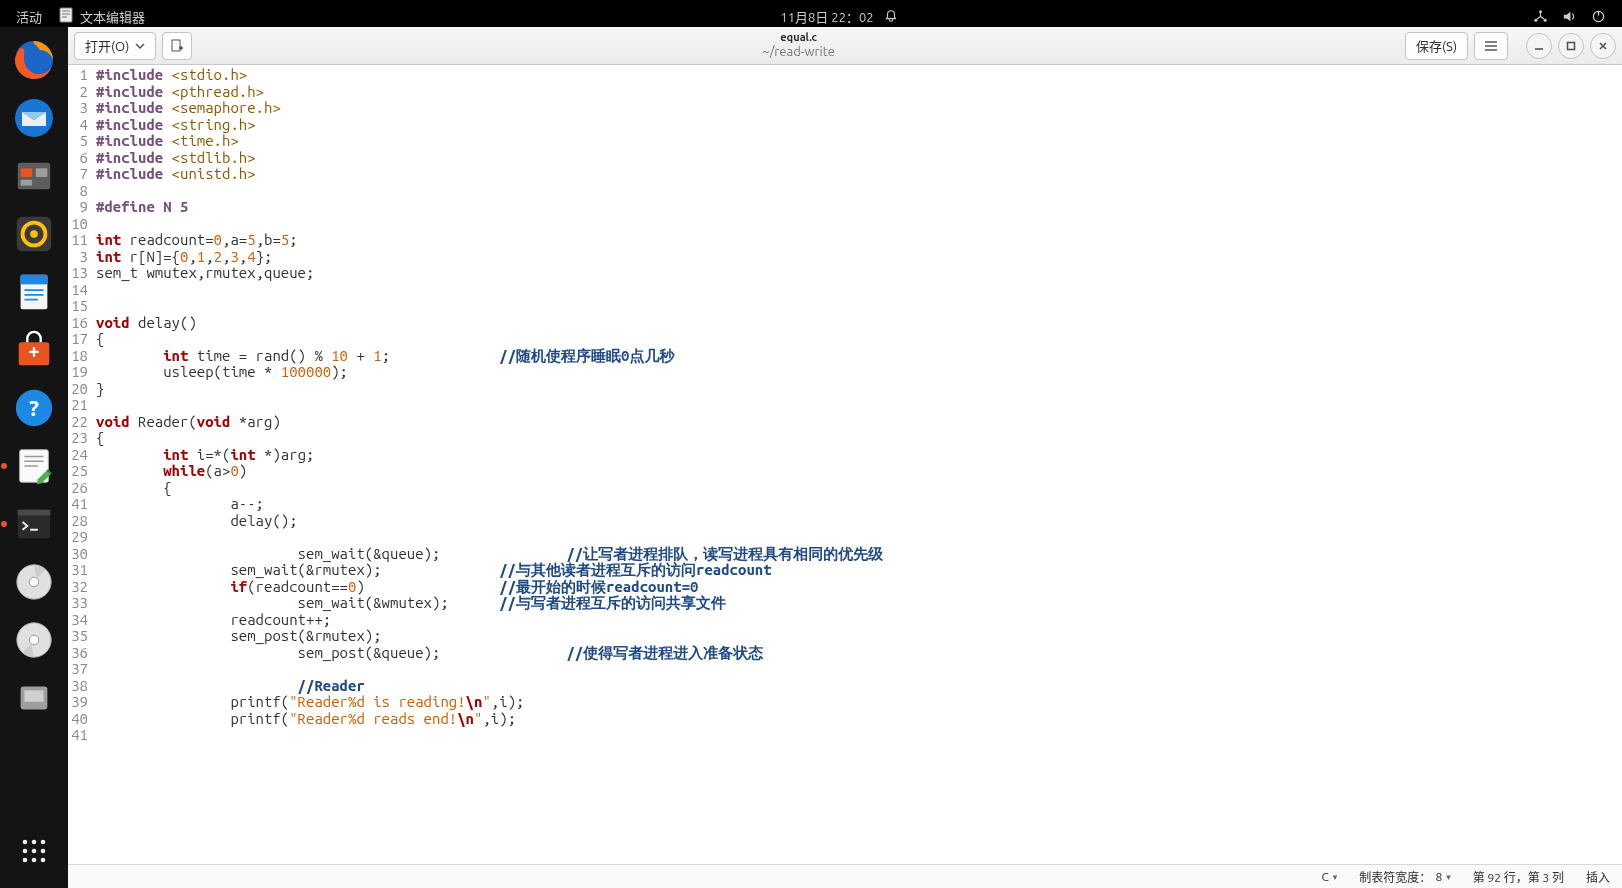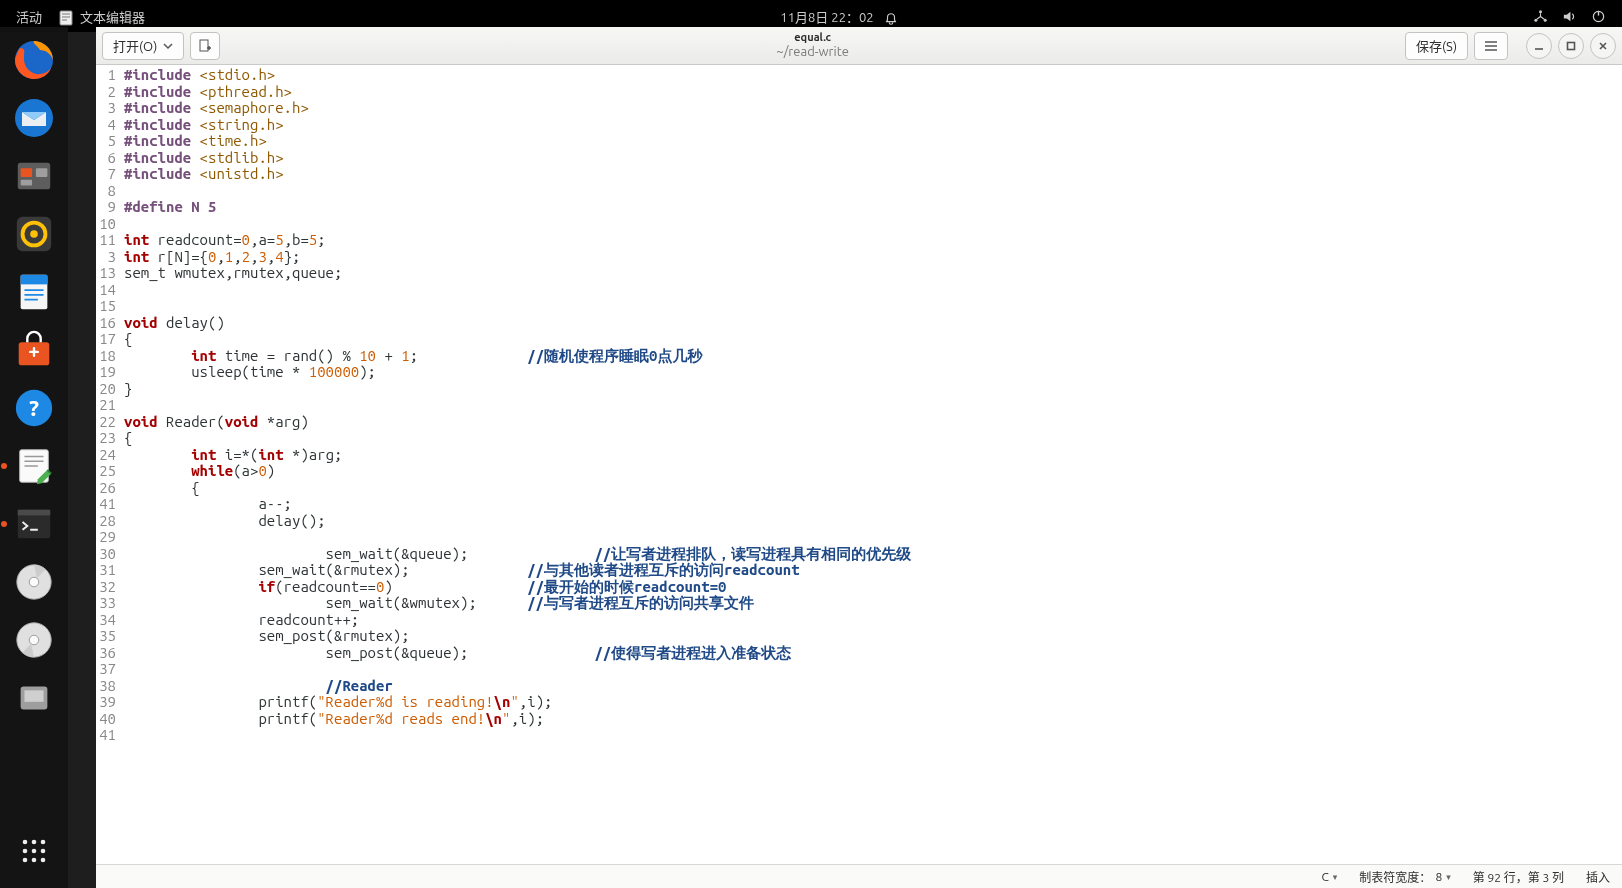--- a/index.html
+++ b/index.html
@@ -1,34 +1,34 @@
 <!DOCTYPE html>
 <html><head>
 <meta charset="utf-8">
 <style>
 * { margin:0; padding:0; box-sizing:border-box; }
 body { font-family:"Ubuntu","Noto Sans CJK SC",sans-serif; font-size:13px; background:#1e1e1e; width:1622px; height:888px; overflow:hidden; }
 
 
 .top-panel { height:32px; background:#000; color:#ccc; display:flex; align-items:center; padding:0 8px; }
 .top-panel .act { padding:2px 8px; }
-.top-panel .appmenu { display:flex; align-items:flex-end; gap:6px; padding:2px 8px; }
+.top-panel .appmenu { display:flex; align-items:flex-start; gap:6px; padding:2px 8px; }
 .top-panel .spacer { flex:1; }
-.top-panel .clock { padding:2px 8px; display:flex; align-items:flex-end; gap:10px;}
+.top-panel .clock { padding:2px 8px; display:flex; align-items:center; gap:10px;}
 .top-panel .tray { display:flex; align-items:center; gap:14px; padding:2px 8px; }
 .top-panel svg { fill:#ccc; }
 
 
 .dock { position:absolute; left:0; top:27px; bottom:0; width:68px; background:rgba(20,20,20,0.92); display:flex; flex-direction:column; align-items:center; padding-top:6px; gap:4px; }
 .dock .launcher { width:54px; height:54px; border-radius:12px; display:flex; align-items:center; justify-content:center; position:relative; }
 .dock .launcher.active::before { content:""; position:absolute; left:-6px; top:50%; width:6px; height:6px; background:#e95420; border-radius:50%; transform:translateY(-50%); }
 .dock .apps-btn { margin-top:auto; margin-bottom:10px; width:54px; height:54px; display:flex; align-items:center; justify-content:center; }
 
 
-.workspace { position:absolute; left:68px; top:27px; right:0; bottom:0; background:#5eead4; display:flex; flex-direction:column;margin-left:28px; }
+.workspace { position:absolute; left:68px; top:27px; right:0; bottom:0; background:#5eead4; display:flex; flex-direction:column; }
 .headerbar { height:38px; background:linear-gradient(#f7f7f5,#ebebe9); border-bottom:1px solid #c9c9c7; display:flex; align-items:center; padding:0 6px; gap:6px; }
 .hb-btn { height:28px; border:1px solid #c3c3c1; border-radius:4px; background:#fdfdfd; padding:0 10px; display:flex; align-items:center; gap:6px; font-size:13px; color:#2e2e2e; cursor:pointer; }
 .hb-title { flex:1; text-align:center; line-height:1.2; }
 .hb-title .fn { color:#2e2e2e; font-weight:600; font-size:11px; }
 .hb-title .fp { color:#7a7a78; font-size:13px; }
 .winctl { width:26px; height:26px; border-radius:13px; border:1px solid #c3c3c1; background:#f5f5f3; display:flex; align-items:center; justify-content:center; cursor:pointer; }
 .winctl svg { stroke:#555; fill:none; stroke-width:1.6; }
 
 
 .editor { flex:1; display:flex; overflow:hidden; font-family:"Ubuntu Mono","DejaVu Sans Mono",monospace; font-size:15px; line-height:16.5px; background:#fff; color:#2e3436; }

